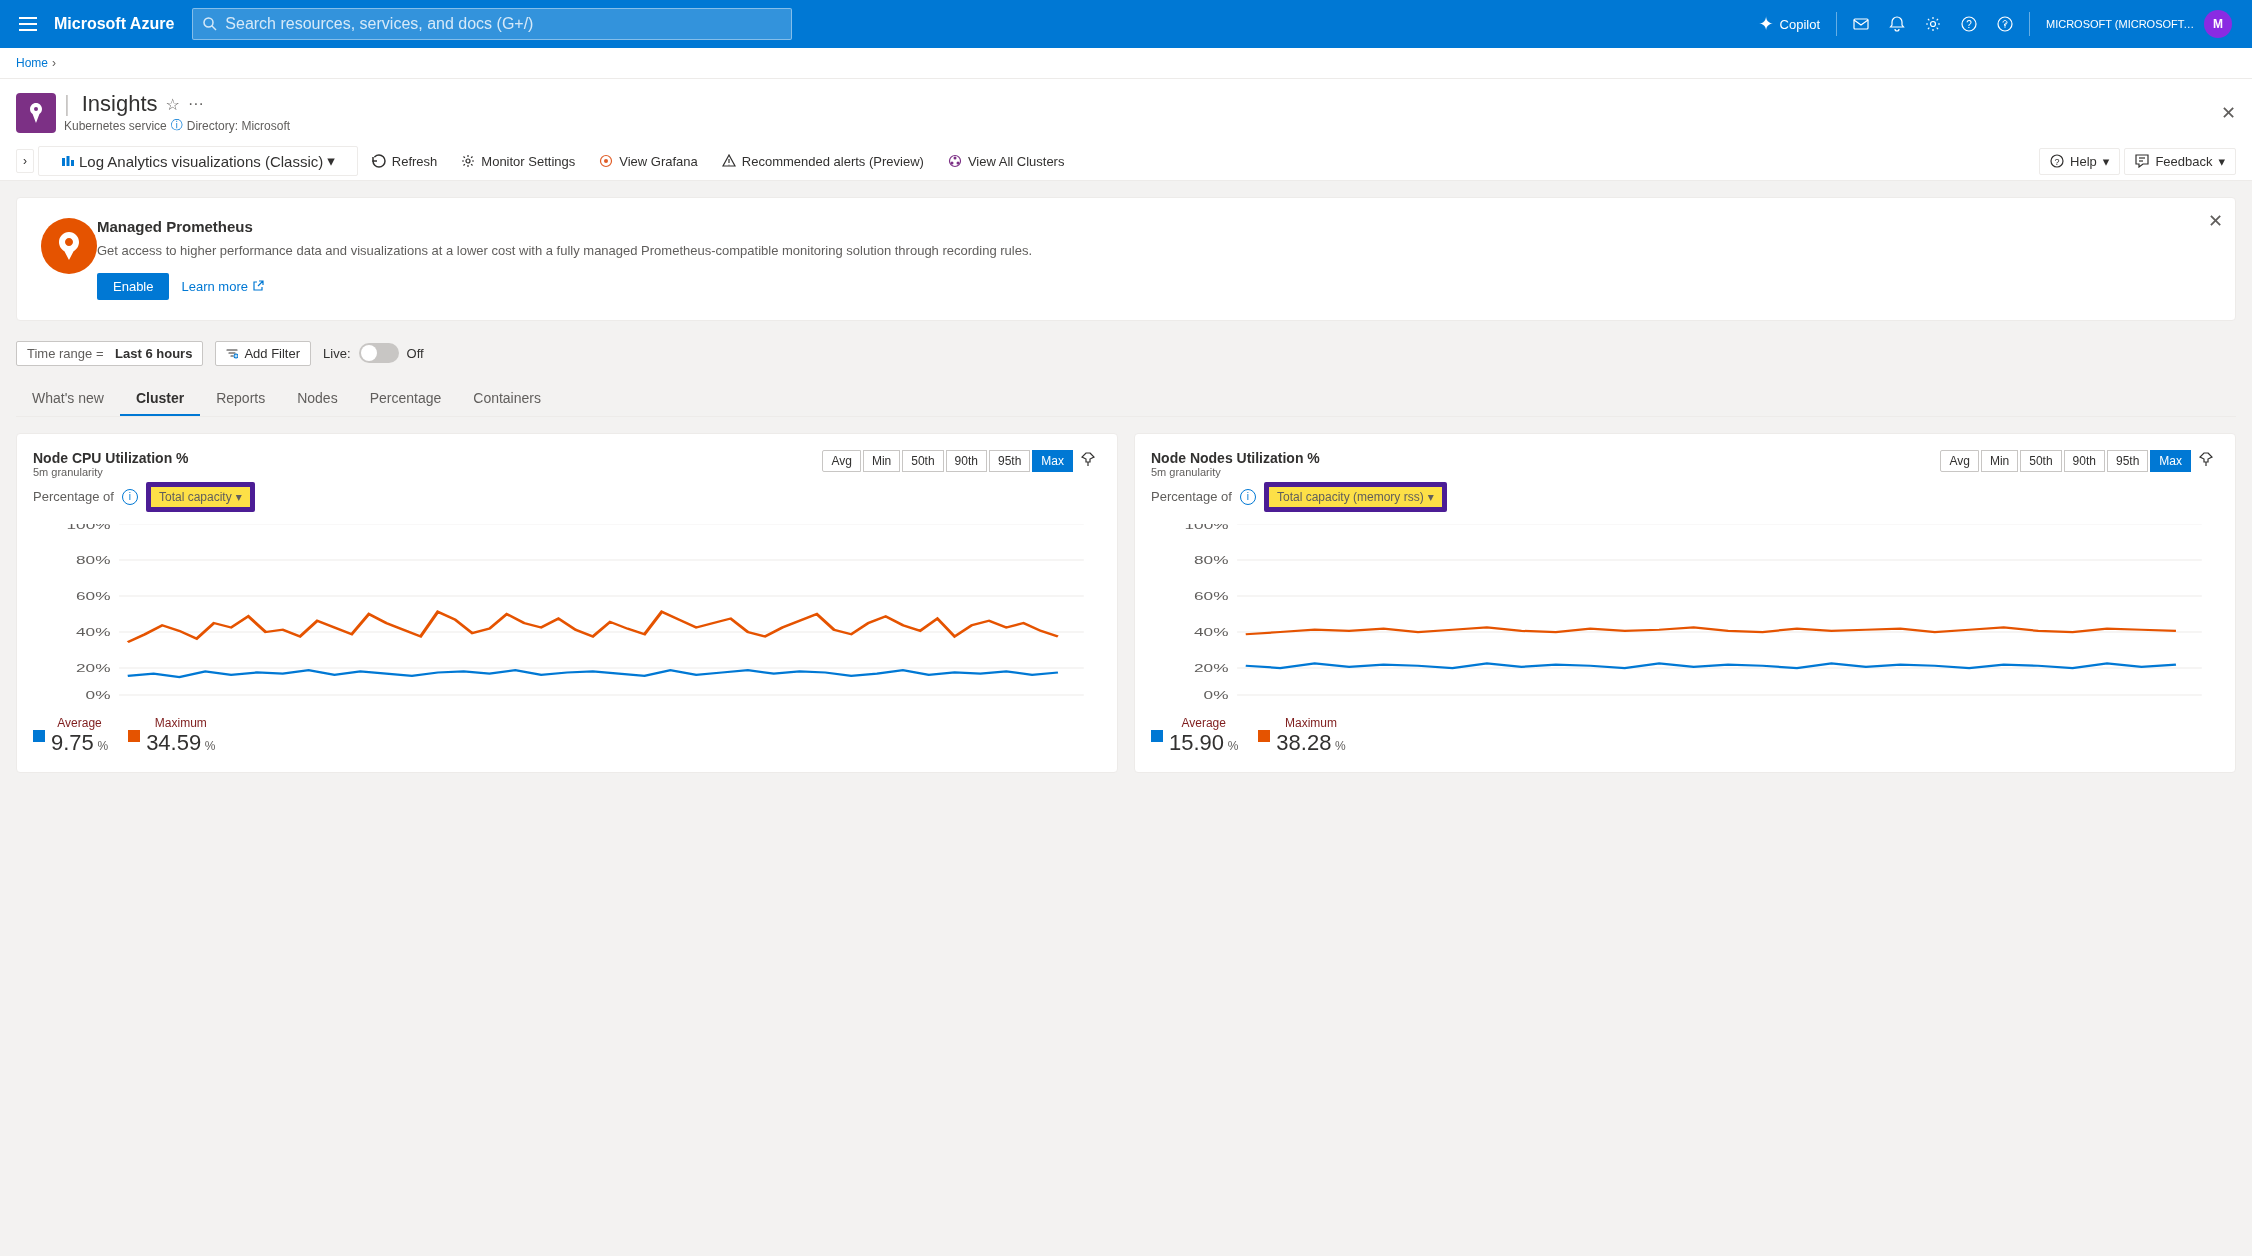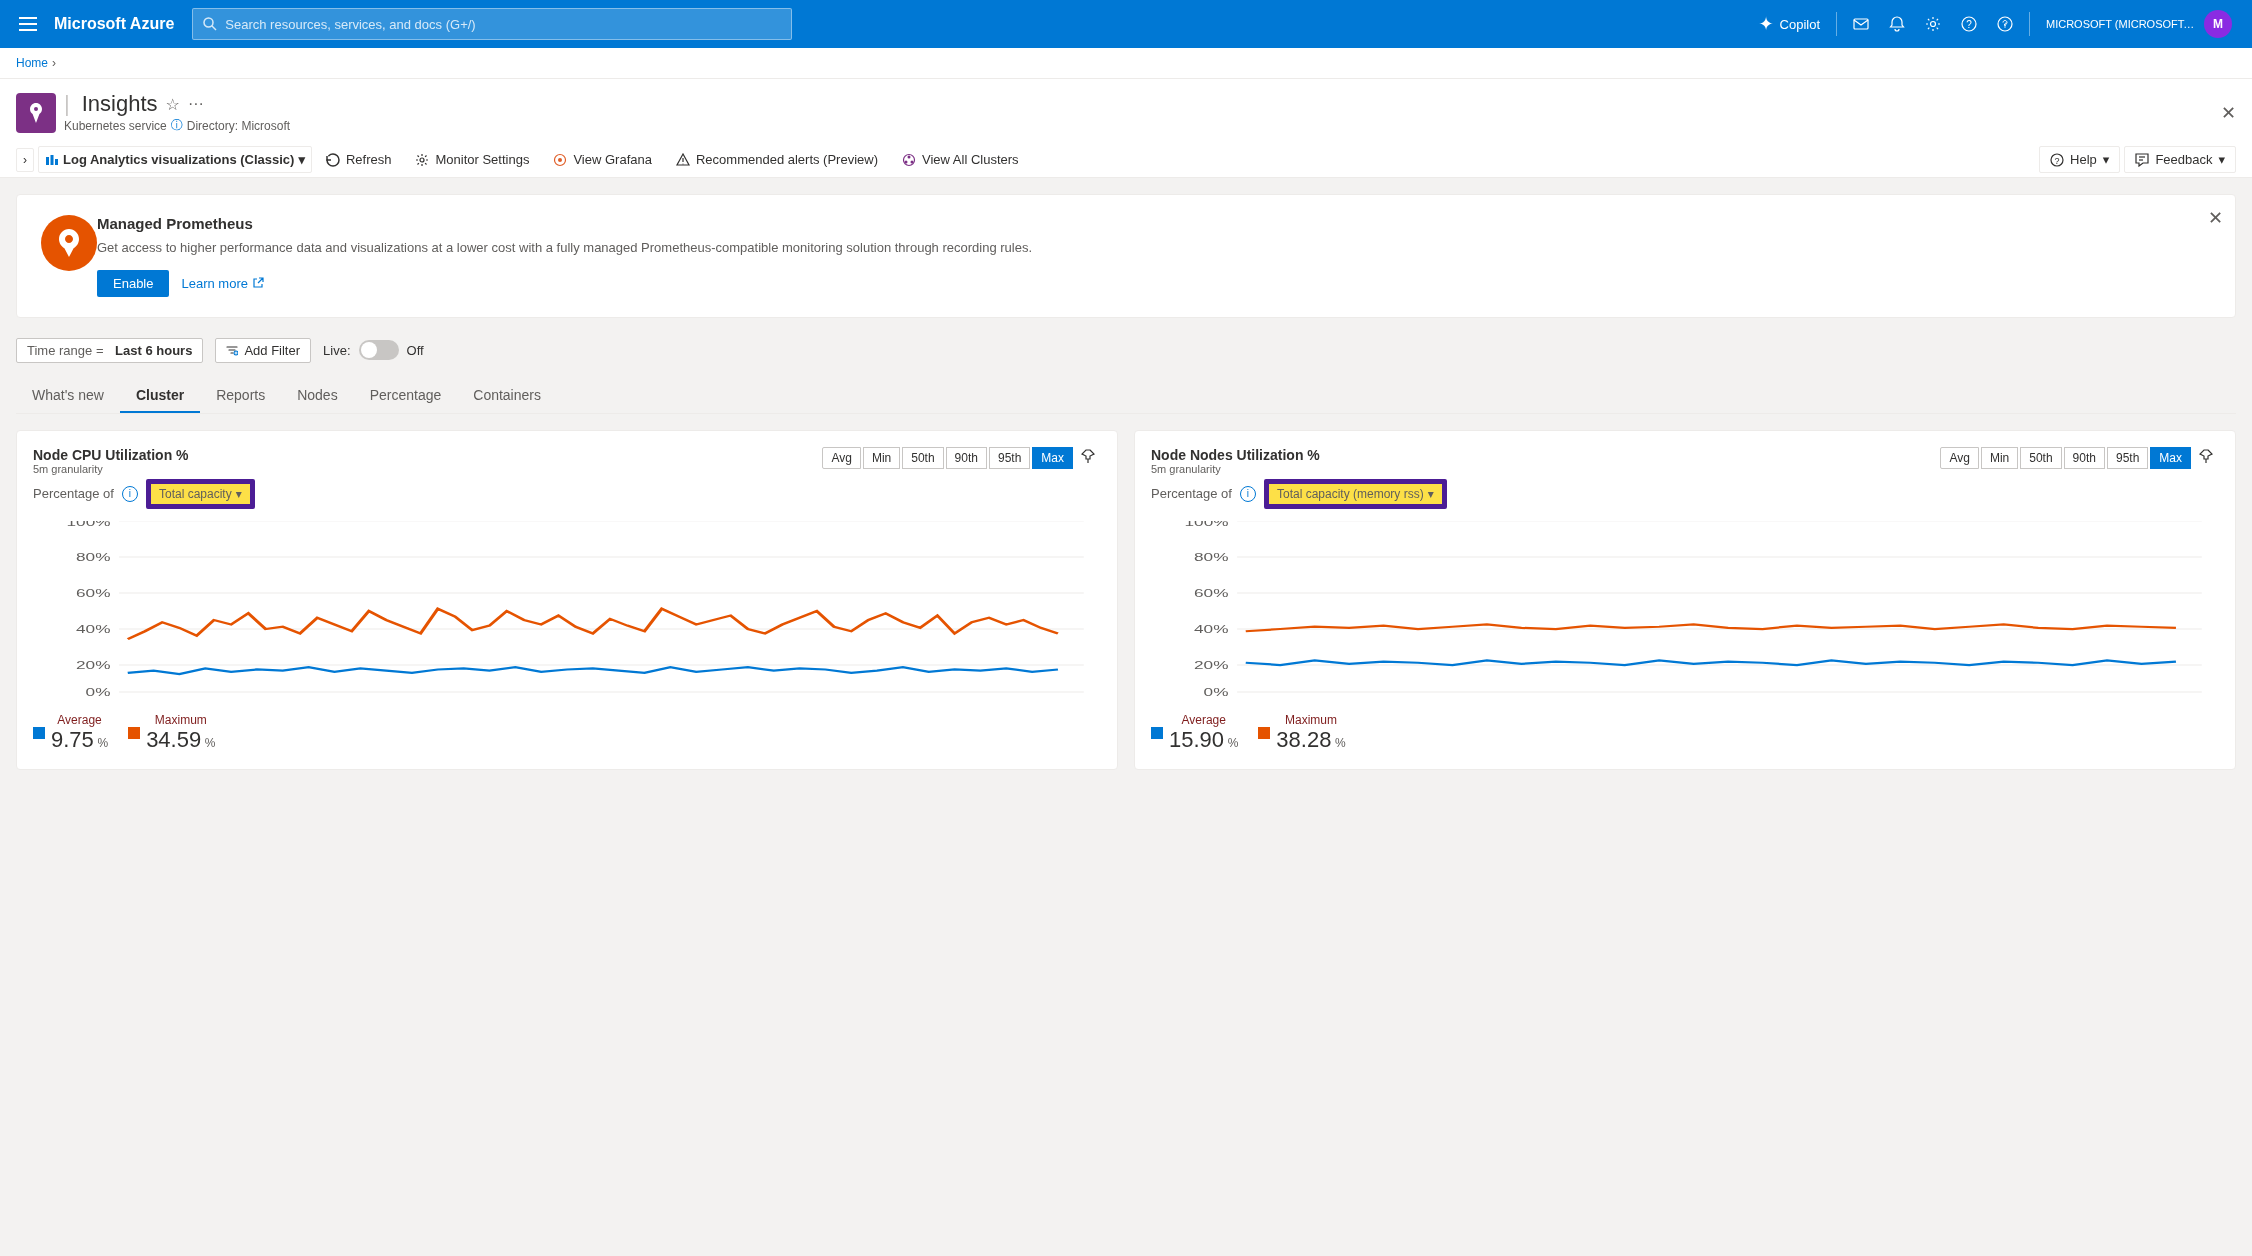--- a/index.html
+++ b/index.html
@@ -19,21 +19,21 @@
     .top-nav .logo { font-size: 16px; font-weight: 600; color: white; margin-right: 8px; white-space: nowrap; }
     .search-bar {
       flex: 1; max-width: 600px;
       background: rgba(255,255,255,0.2);
       border: 1px solid rgba(255,255,255,0.4);
       border-radius: 2px;
       display: flex; align-items: center;
       padding: 0 10px; height: 32px; gap: 8px;
     }
     .search-bar input {
-      background: transparent; border: none; color: #ffffff; font-size: 13px;
+      background: transparent; border: none; color: #ffffff; font-size: 16px;
       flex: 1; outline: none;
     }
     .search-bar input::placeholder { color: rgba(255,255,255,0.8); }
     .nav-icons { display: flex; align-items: center; gap: 4px; margin-left: auto; }
     .nav-icon-btn {
       background: transparent; border: none; color: white;
       width: 32px; height: 32px; cursor: pointer; border-radius: 2px;
       display: flex; align-items: center; justify-content: center; font-size: 16px;
     }
     .copilot-btn {
@@ -83,22 +83,22 @@
 
     
     .toolbar {
       display: flex; align-items: center; gap: 4px;
       padding: 4px 0; background: white; flex-wrap: wrap;
     }
     .left-panel-toggle { background: none; border: 1px solid #edebe9; padding: 4px 6px; cursor: pointer; color: #323130; border-radius: 2px; font-size: 12px; display: flex; align-items: center; gap: 4px; }
     .toolbar-dropdown {
       display: flex; align-items: center; gap: 4px;
       background: none; border: 1px solid #edebe9;
-      padding: 5px 6px; cursor: pointer; border-radius: 2px;
-      font-size: 13px; color: #323130; font-weight: bold;
+      padding: 5px 22px; cursor: pointer; border-radius: 2px;
+      font-size: 15px; color: #323130;
     }
     .toolbar-btn {
       display: flex; align-items: center; gap: 6px;
       background: none; border: none;
       padding: 6px 10px; cursor: pointer; border-radius: 2px;
       font-size: 13px; color: #323130;
     }
     .help-dropdown, .feedback-dropdown {
       display: flex; align-items: center; gap: 6px;
       background: none; border: 1px solid #edebe9;

